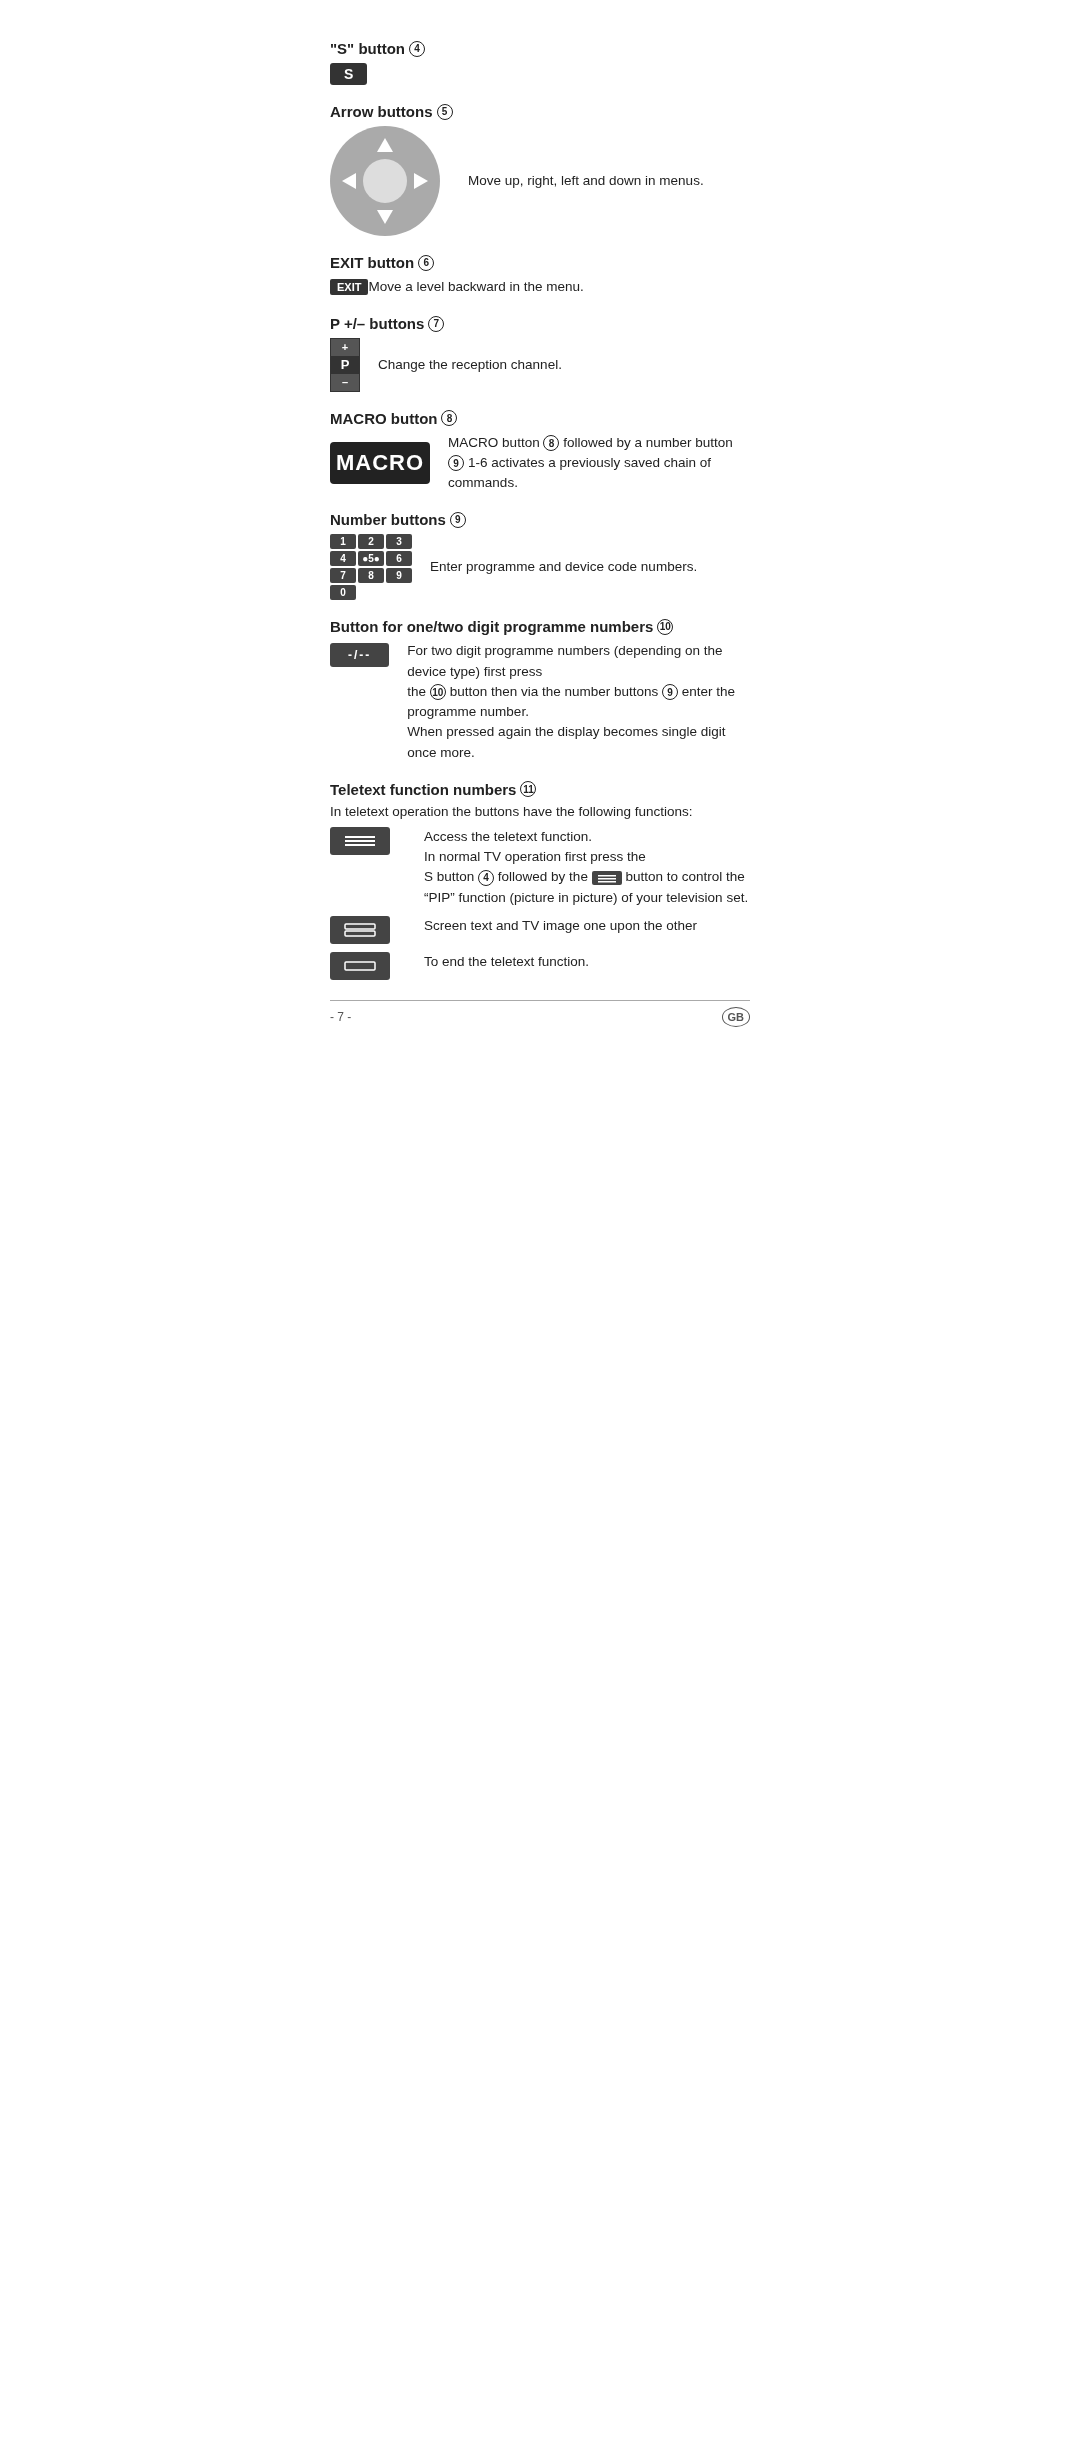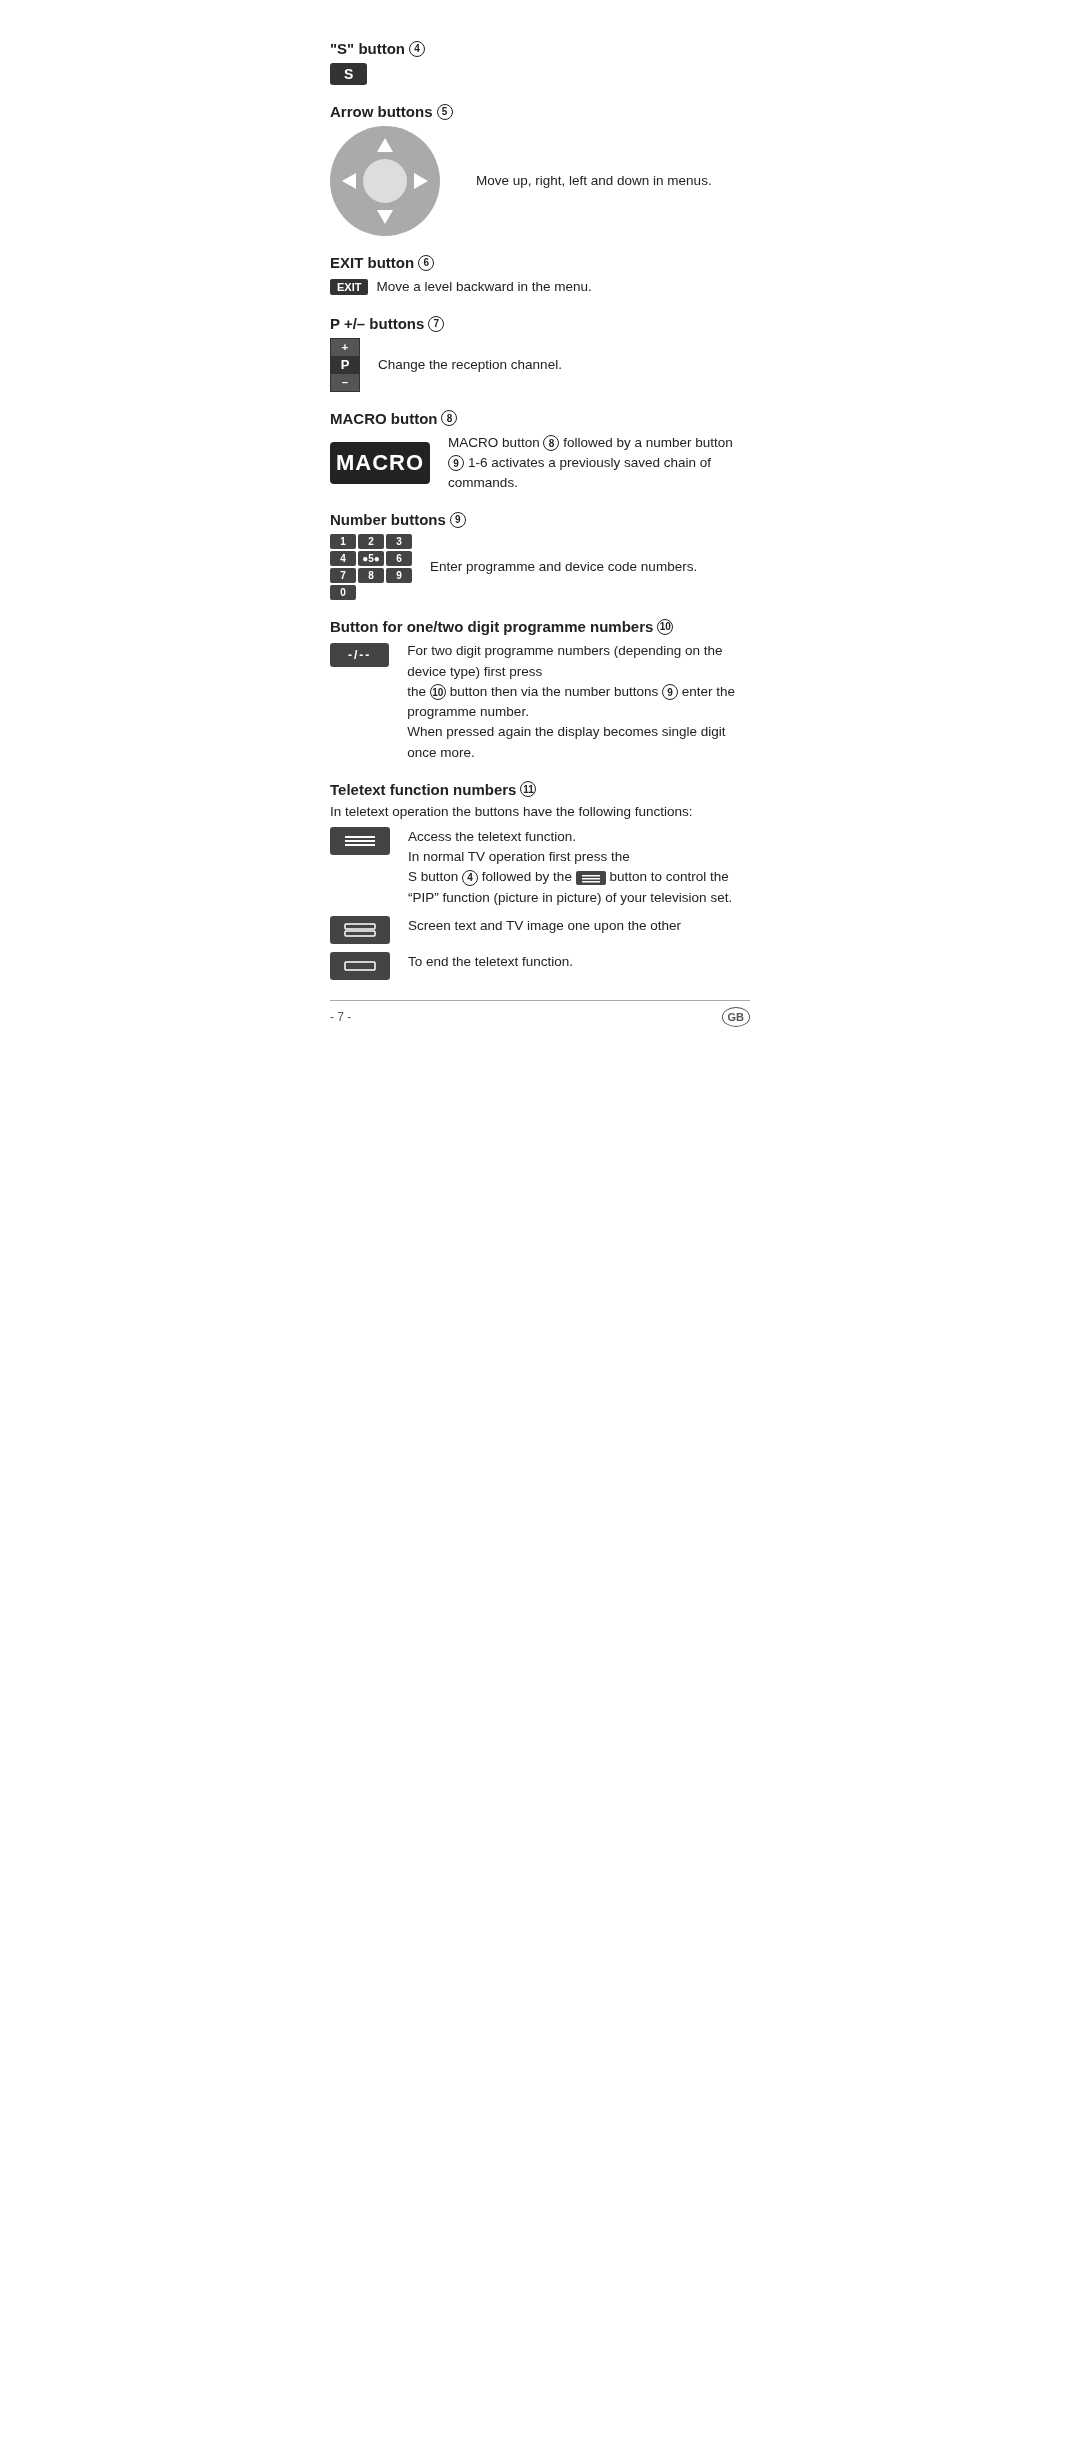--- a/index.html
+++ b/index.html
@@ -229,26 +229,26 @@
     .gb-badge {
       border: 1.5px solid #555;
       border-radius: 50%;
       padding: 3px 5px;
       font-size: 11px;
       font-weight: bold;
     }
     .exit-row {
       display: flex;
       align-items: center;
-      gap: 8px;
+      gap: 0;
     }
     .tele-row {
       display: flex;
       align-items: flex-start;
-      gap: 18px;
+      gap: 34px;
       margin-bottom: 8px;
     }
     .tele-row-text {
       font-size: 13.5px;
       line-height: 1.5;
       flex: 1;
     }
   </style>
 </head>
 <body>
@@ -291,21 +291,21 @@
         </div>
 
         <div class="arrow arrow-right">
           <svg width="18" height="18" viewBox="0 0 18 18">
             <polygon points="16,9 2,1 2,17" fill="#fff"></polygon>
           </svg>
         </div>
         <div class="arrow-circle-inner"></div>
       </div>
     </div>
-    <span class="text-desc" style="margin-left:18px;">Move up, right, left and down in menus.</span>
+    <span class="text-desc" style="margin-left:10px;">Move up, right, left and down in menus.</span>
   </div>
 </div>
 
 <div class="section">
   <div class="section-title">
     <span>EXIT button</span>
     <span class="circle-num">6</span>
   </div>
   <div class="exit-row">
     <span class="btn-exit">EXIT</span>

